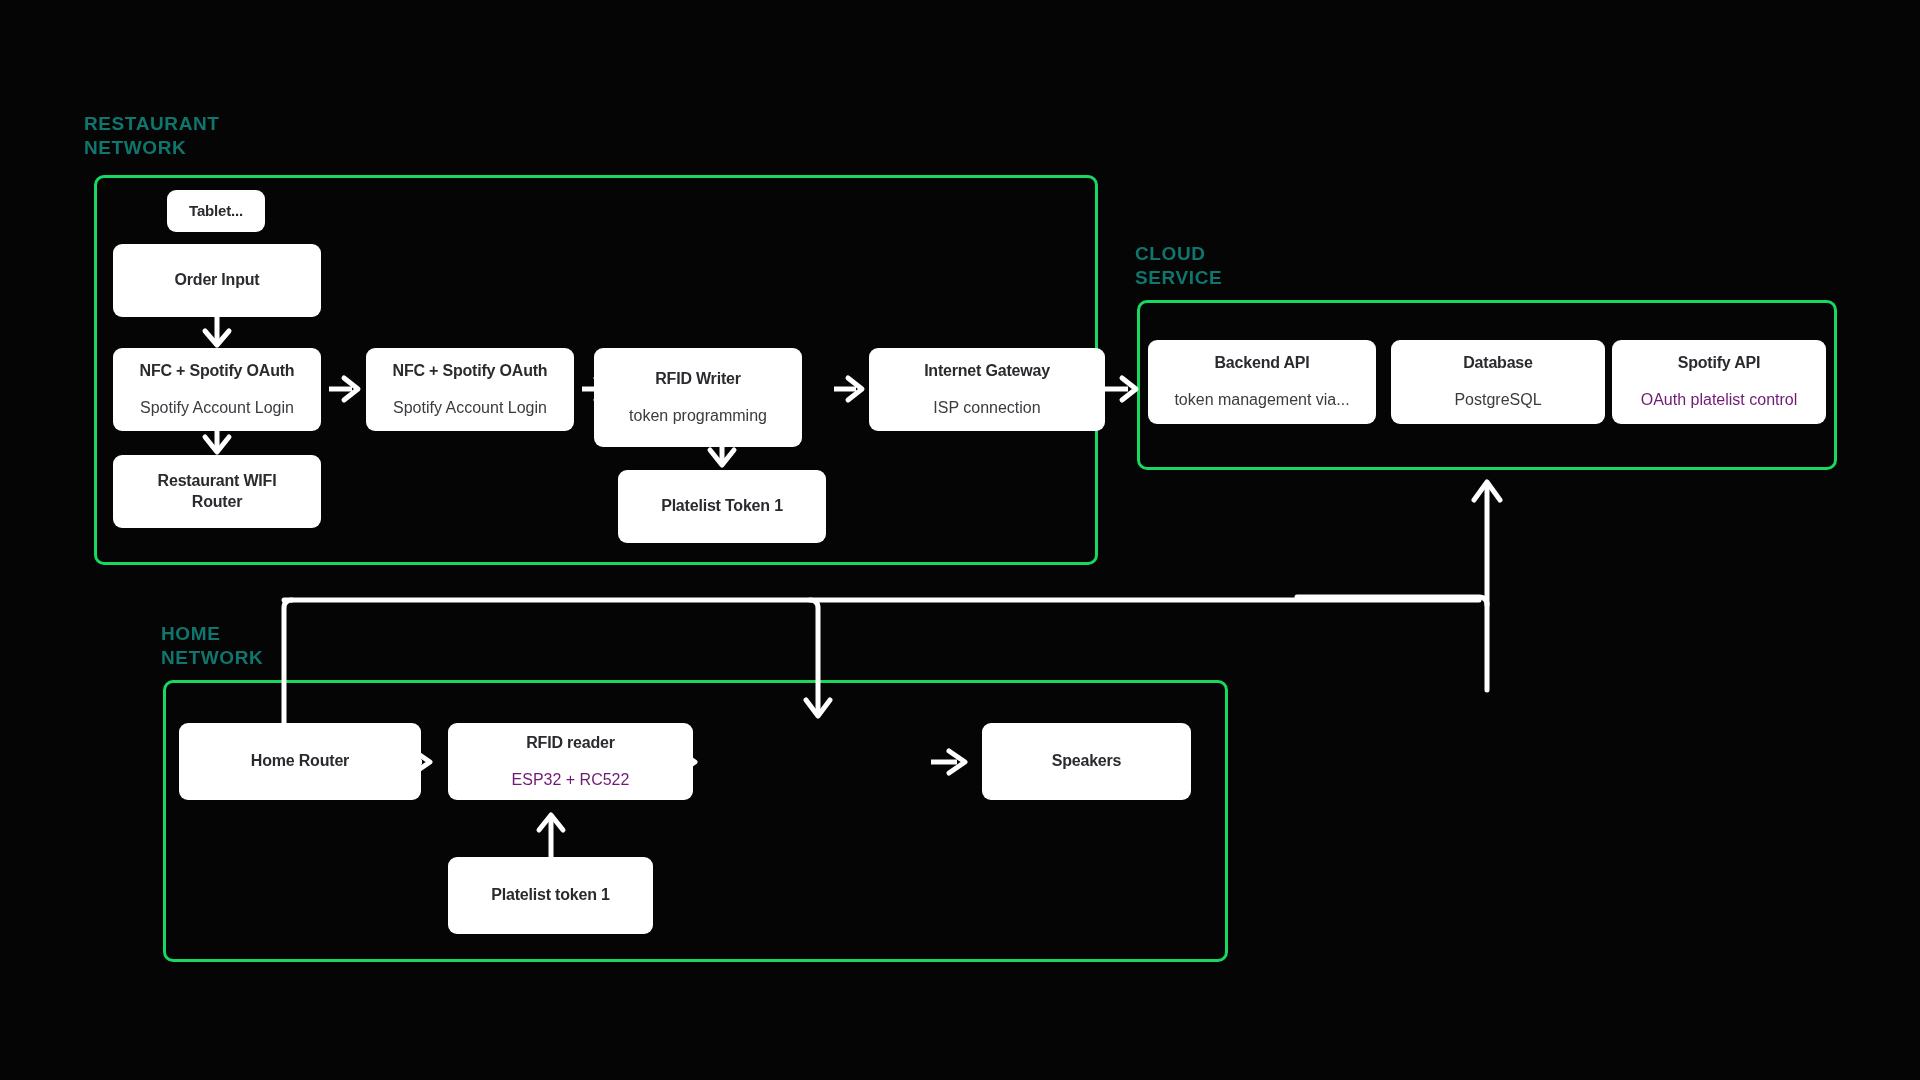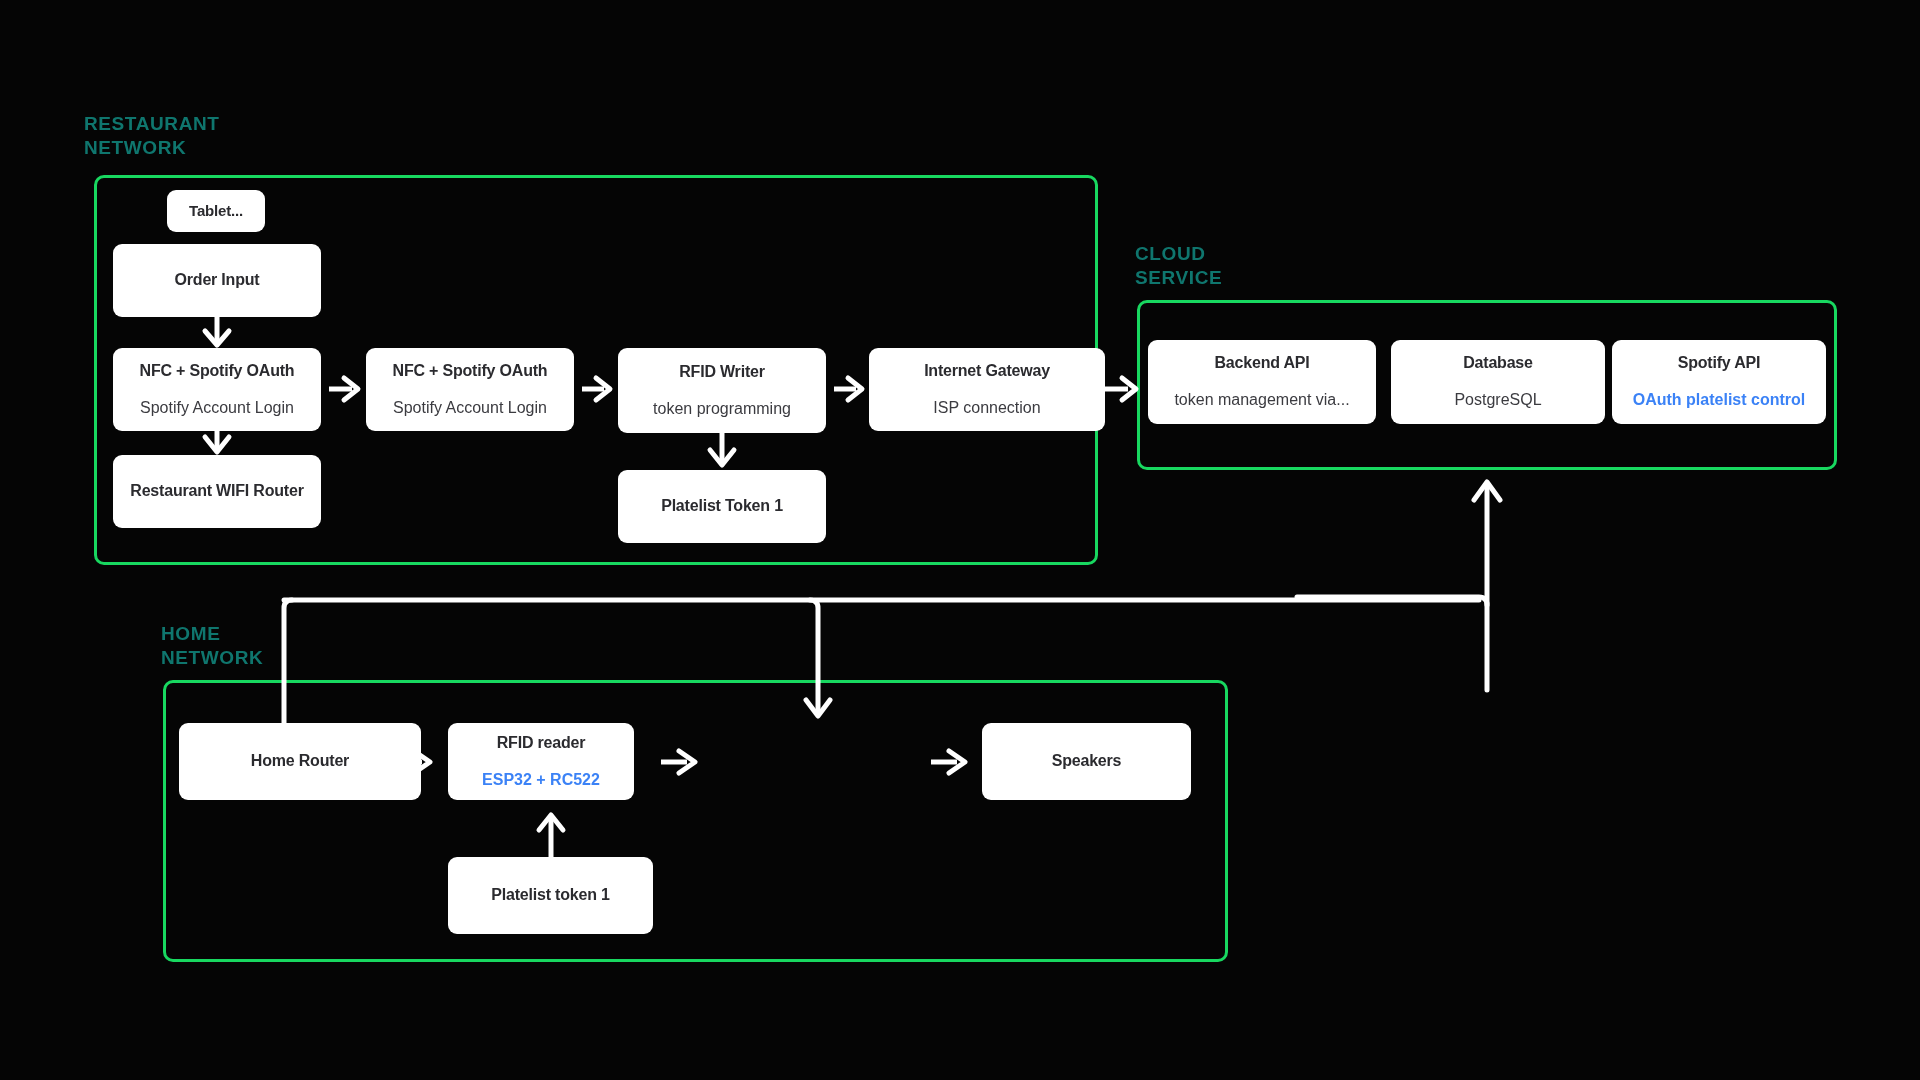--- a/index.html
+++ b/index.html
@@ -17,26 +17,26 @@
   }
   .group-label{
     position:absolute;color:#0f766e;font-weight:700;font-size:19px;
     letter-spacing:.6px;line-height:1.25;white-space:pre-line;
   }
 
   
   .node{
     position:absolute;background:#fff;border-radius:9px;
     display:flex;flex-direction:column;align-items:center;justify-content:center;
-    box-sizing:border-box;padding:6px 10px;text-align:center;
+    box-sizing:border-box;padding:6px 20px;text-align:center;
     color:#2b2b2f;
   }
   .node .title{font-weight:700;font-size:16px;line-height:1.3;letter-spacing:-.2px;}
   .node .sub{font-weight:400;font-size:16px;line-height:1.35;color:#3b3b40;margin-top:15px;}
-  .node .sub.bold{font-weight:700;color:#3b82f6;}
+  .node .sub.bold{font-weight:400;color:#701a75;}
   .node.single .title{margin:0;}
   .node.small .title{font-size:15px;}
   .conn{position:absolute;left:0;top:0;width:1920px;height:1080px;pointer-events:none;}
 </style>
 </head>
 <body>
 
 <div class="stage">
 
   <div class="group-label" style="left: 84px; top: 112px; white-space: pre-line;">RESTAURANT
@@ -54,21 +54,21 @@
   <div class="node" style="left:113px;top:348px;width:208px;height:83px;">
     <div class="title">NFC + Spotify OAuth</div>
     <div class="sub">Spotify Account Login</div>
   </div>
 
   <div class="node" style="left:366px;top:348px;width:208px;height:83px;">
     <div class="title">NFC + Spotify OAuth</div>
     <div class="sub">Spotify Account Login</div>
   </div>
 
-  <div class="node" style="left:618px;top:348px;width:208px;height:85px;">
+  <div class="node" style="left:594px;top:348px;width:208px;height:99px;">
     <div class="title">RFID Writer</div>
     <div class="sub">token programming</div>
   </div>
 
   <div class="node" style="left:869px;top:348px;width:236px;height:83px;">
     <div class="title">Internet Gateway</div>
     <div class="sub">ISP connection</div>
   </div>
 
   <div class="node single" style="left:113px;top:455px;width:208px;height:73px;">
@@ -99,21 +99,21 @@
   </div>
 
   <div class="group-label" style="left: 161px; top: 622px; white-space: pre-line;">HOME
 NETWORK</div>
   <div class="group" style="left:163px;top:680px;width:1065px;height:282px;"></div>
 
   <div class="node single" style="left:179px;top:723px;width:242px;height:77px;">
     <div class="title">Home Router</div>
   </div>
 
-  <div class="node" style="left:448px;top:723px;width:186px;height:77px;">
+  <div class="node" style="left:448px;top:723px;width:245px;height:77px;">
     <div class="title">RFID reader</div>
     <div class="sub bold">ESP32 + RC522</div>
   </div>
 
 
   <div class="node single" style="left:982px;top:723px;width:209px;height:77px;">
     <div class="title">Speakers</div>
   </div>
 
   <div class="node single" style="left:448px;top:857px;width:205px;height:77px;">

